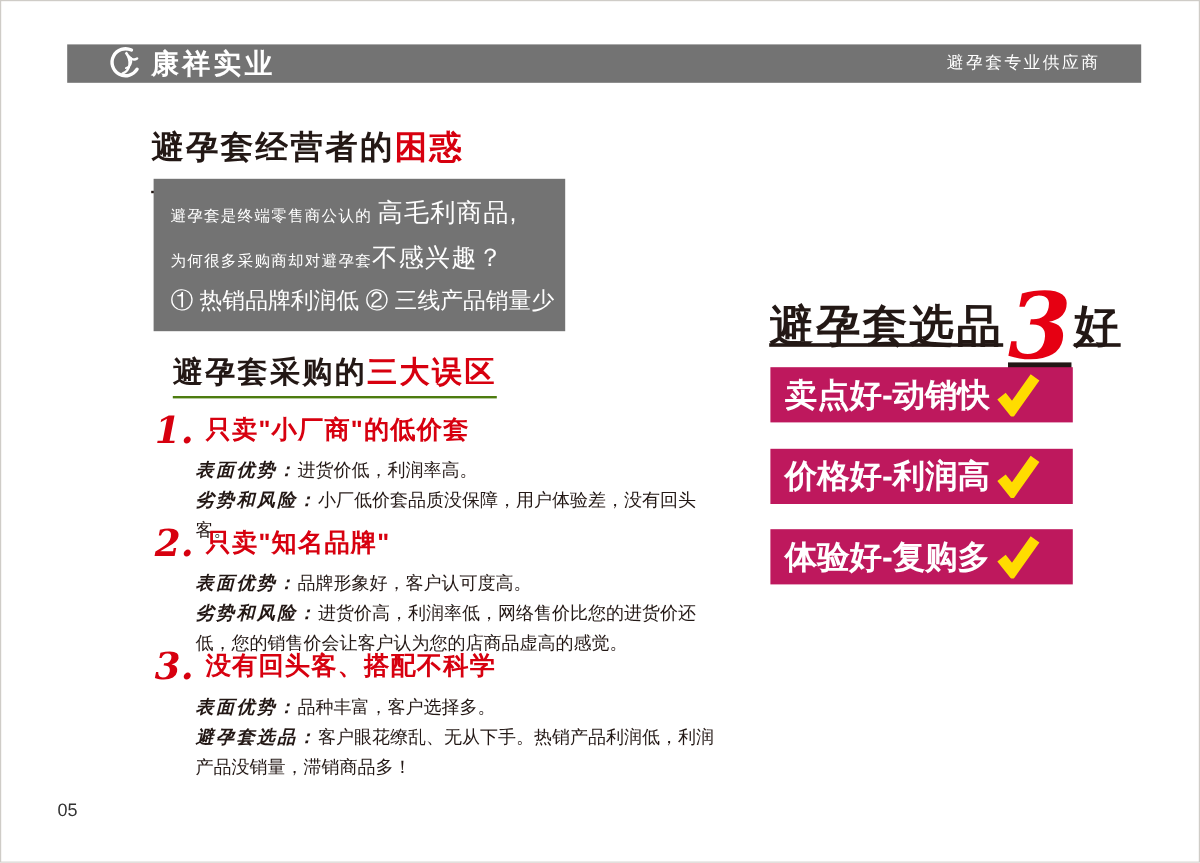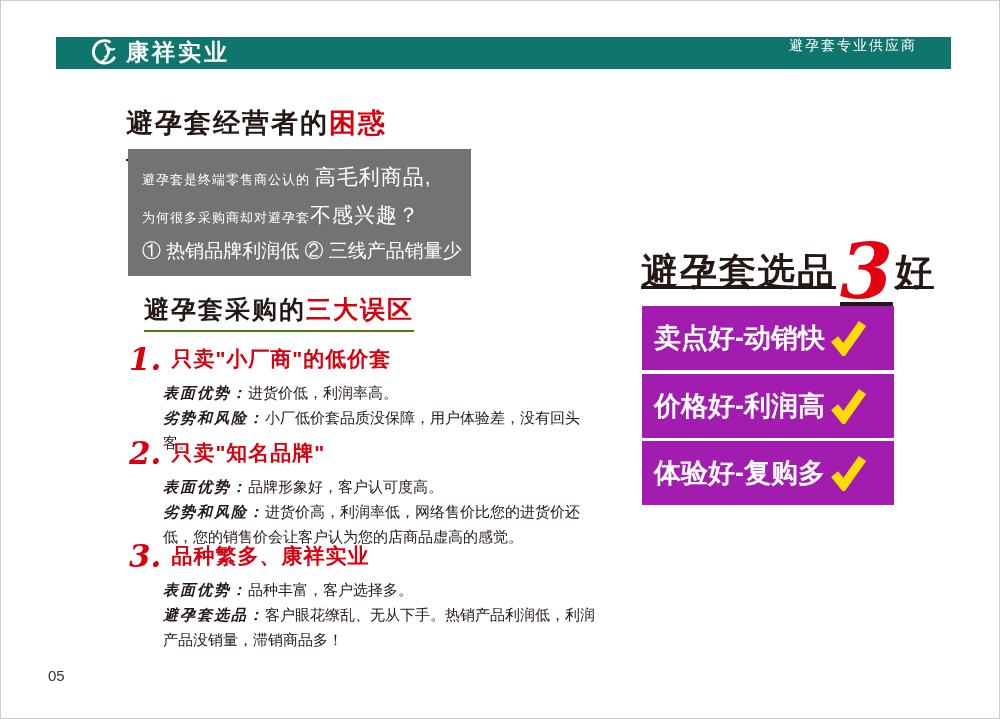--- a/index.html
+++ b/index.html
@@ -6,21 +6,21 @@
   html,body { background:#ffffff; }
   body { width:1000px; height:719px; font-family:"Liberation Sans", sans-serif; position:relative; }
   .page {
     position:absolute; left:0; top:0; width:1000px; height:719px;
     background:#ffffff; border:1px solid #cfccc7; overflow:hidden;
   }
 
   
   .header-bar {
     position:absolute; left:55px; top:36px; width:895px; height:32px;
-    background:#0f766e; display:flex; align-items:flex-start;
+    background:#737373; display:flex; align-items:center;
   }
   .logo-wrap { display:flex; align-items:center; margin-left:32px; }
   .logo-icon { width:30px; height:30px; margin-right:8px; }
   .brand-name { color:#ffffff; font-size:23px; font-weight:bold; letter-spacing:3px; }
   .tagline { margin-left:auto; margin-right:34px; color:#ffffff; font-size:14px; letter-spacing:2px; }
 
   
   .h-confusion {
     position:absolute; left:125px; top:104px;
     font-size:27px; font-weight:bold; letter-spacing:2px; color:#231815;
@@ -69,22 +69,22 @@
     display:flex; align-items:center;
     font-family:"DejaVu Serif", serif; font-weight:bold; color:#231815;text-decoration:underline;
   }
   .sel-prefix, .sel-suffix { font-size:37px; line-height:40px; letter-spacing:2px; }
   .sel-number {
     font-size:76px; line-height:58px; font-style:italic; color:#E60012;
     margin:0 2px -2px 4px;
   }
 
   .badge {
-    position:absolute; left:641px; width:252px; height:64px;
-    background:#a21caf; display:flex; align-items:center;
+    position:absolute; left:641px; width:252px; height:46px;
+    background:#be185d; display:flex; align-items:center;
     padding-left:12px;
   }
   .badge-1 { top:305px; }
   .badge-2 { top:373px; }
   .badge-3 { top:440px; }
   .badge-label { color:#ffffff; font-size:27px; font-weight:bold; letter-spacing:0px; white-space:nowrap; }
   .check-icon { width:38px; height:36px; margin-left:4px; flex:none; }
 
   
   .page-number { position:absolute; left:47px; top:666px; font-size:15px; color:#333333; }
@@ -142,21 +142,21 @@
     </div>
     <div class="item-body">
       <div><span class="pros-label">表面优势：</span><span>品牌形象好，客户认可度高。</span></div>
       <div><span class="cons-label">劣势和风险：</span><span>进货价高，利润率低，网络售价比您的进货价还低，您的销售价会让客户认为您的店商品虚高的感觉。</span></div>
     </div>
   </div>
 
   <div class="item item-3">
     <div class="item-head">
       <span class="item-number">3.</span>
-      <span class="item-title">品种繁多、康祥实业</span>
+      <span class="item-title">没有回头客、搭配不科学</span>
     </div>
     <div class="item-body">
       <div><span class="pros-label">表面优势：</span><span>品种丰富，客户选择多。</span></div>
       <div><span class="cons-label">避孕套选品：</span><span>客户眼花缭乱、无从下手。热销产品利润低，利润产品没销量，滞销商品多！</span></div>
     </div>
   </div>
 
   <div class="h-selection">
     <span class="sel-prefix">避孕套选品</span>
     <span class="sel-number">3</span>

